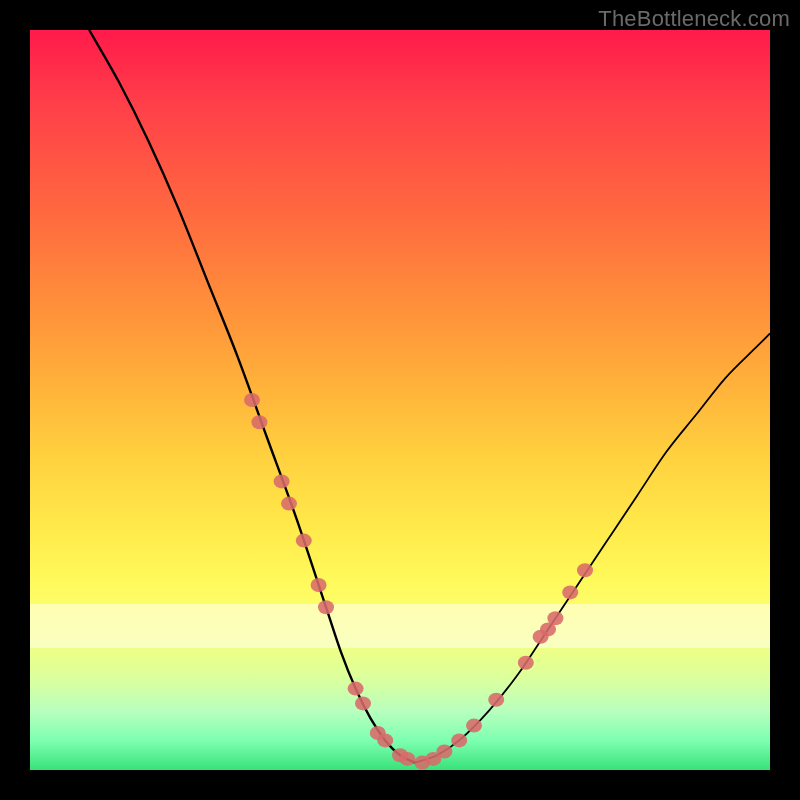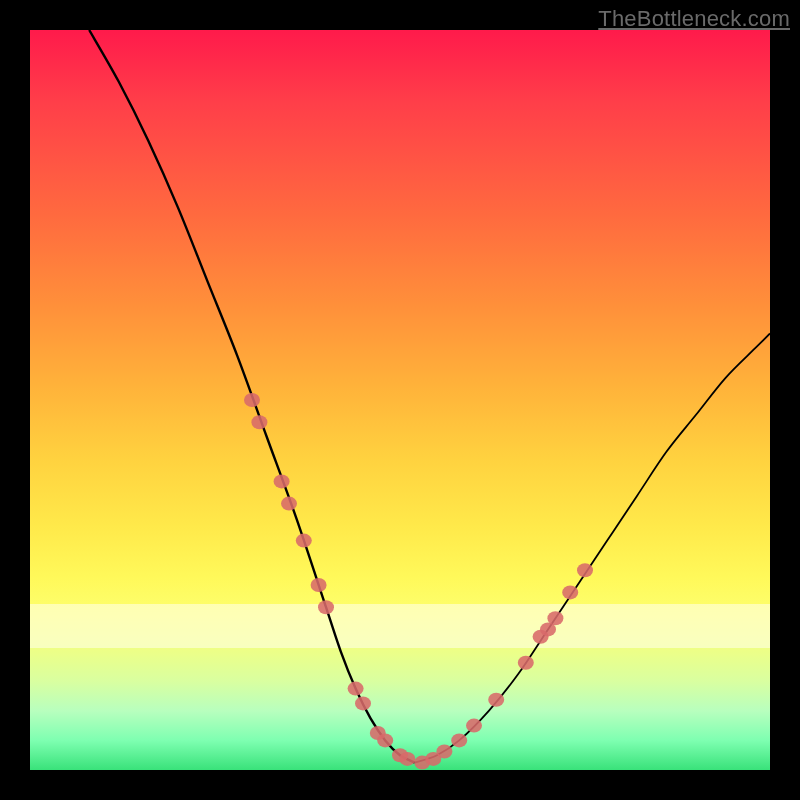--- a/index.html
+++ b/index.html
@@ -59,21 +59,20 @@
     height: 740px;
     pointer-events: none;
   }
   .watermark {
     position: absolute;
     top: 6px;
     right: 10px;
     color: #6a6a6a;
     font-size: 22px;
     letter-spacing: 0.2px;
-    text-decoration: underline;
   }
 </style>
 </head>
 <body>
 
 <div class="frame">
   <div class="plot"></div>
   <div class="residual-band"></div>
 
   <svg class="curve" viewBox="0 0 740 740" preserveAspectRatio="none">

